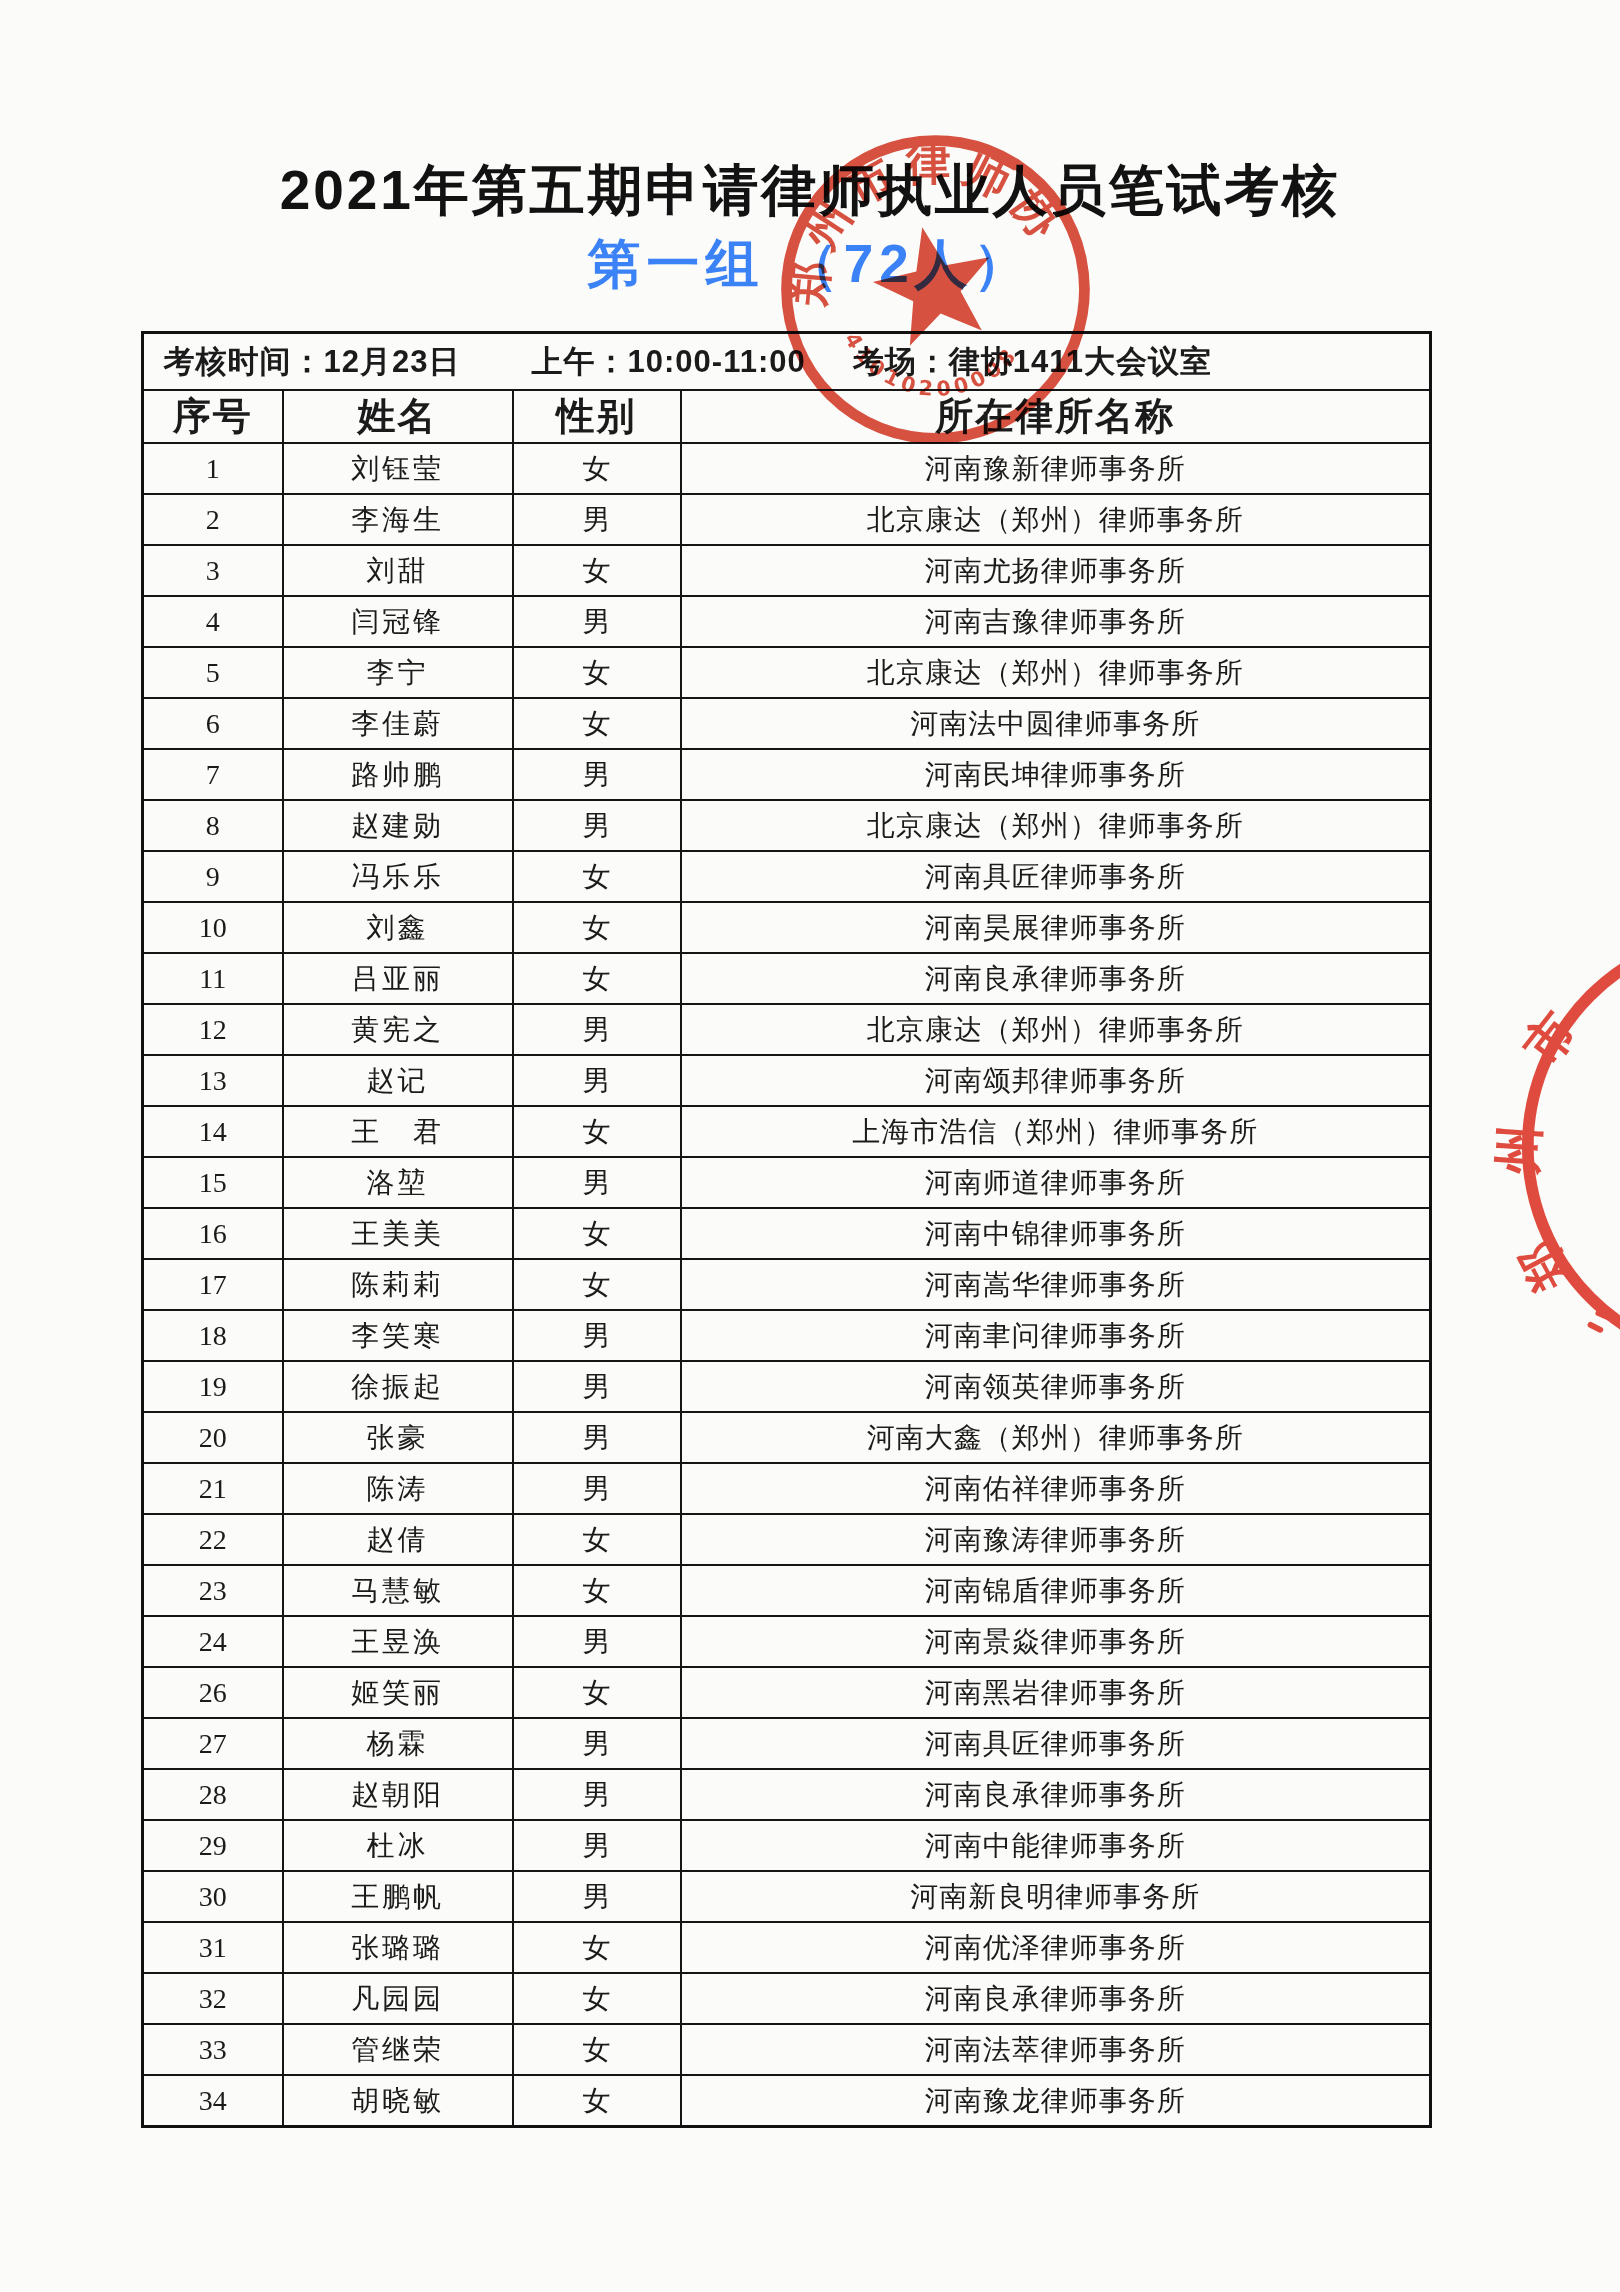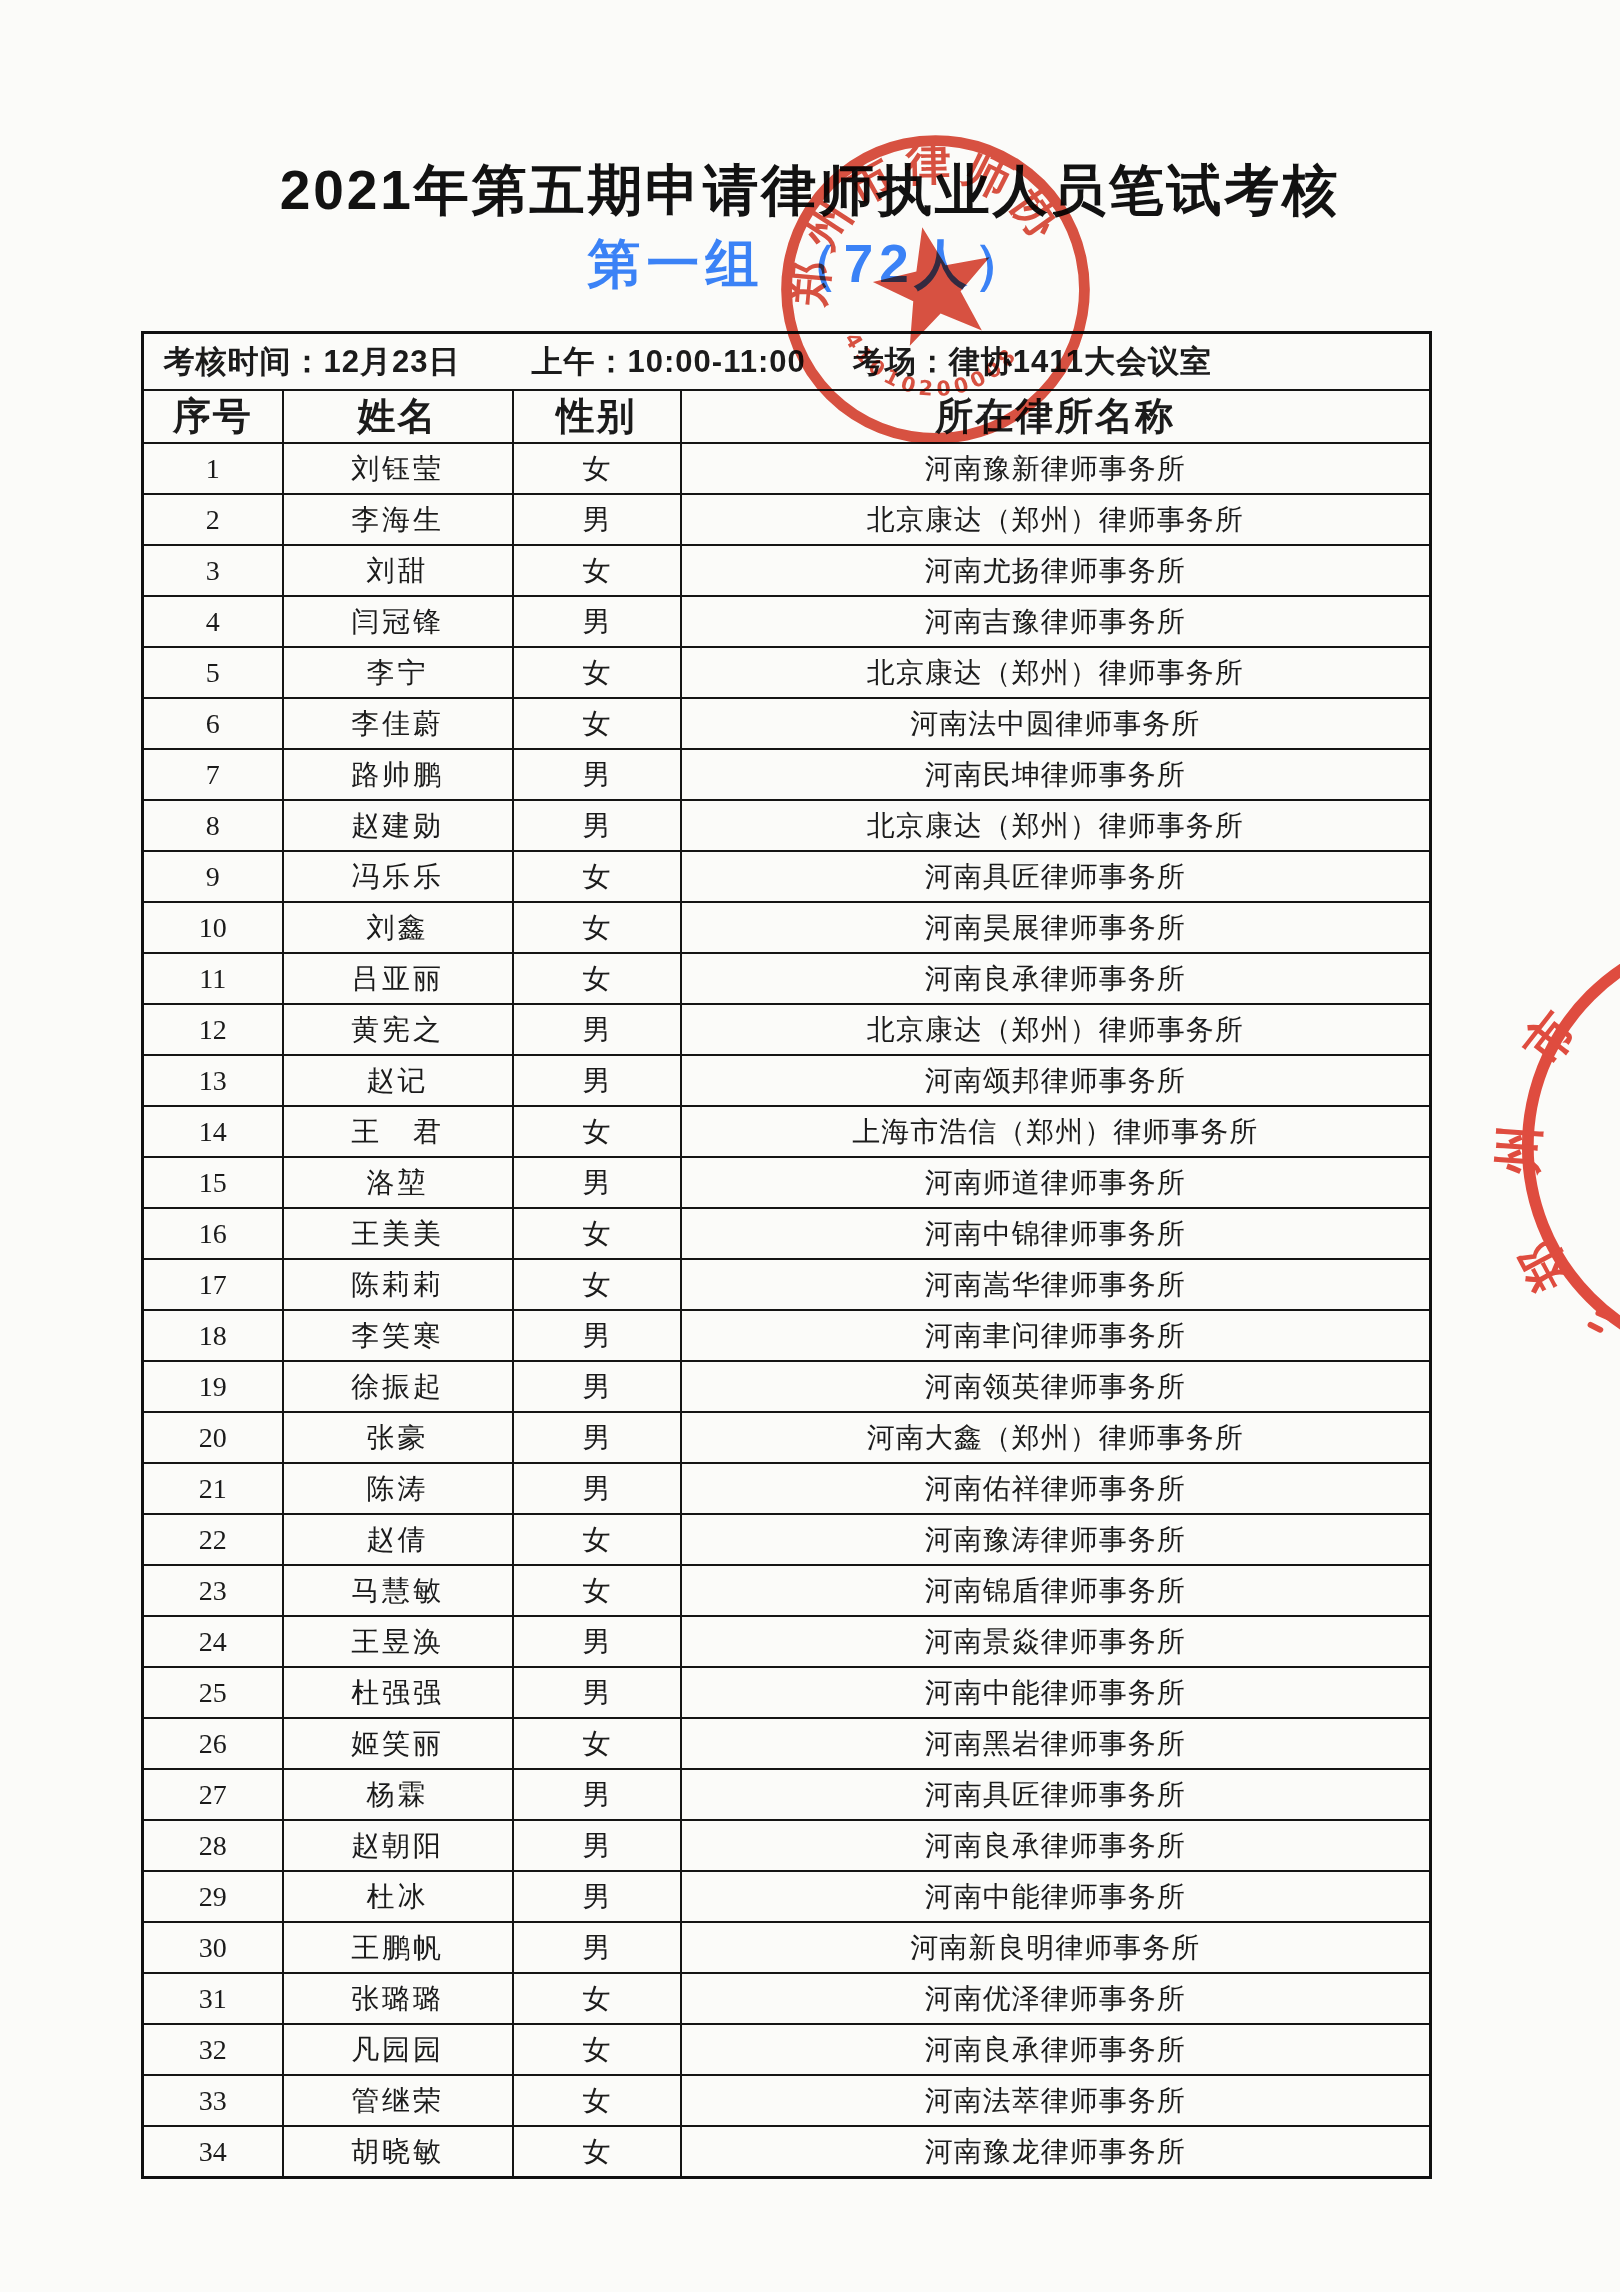--- a/index.html
+++ b/index.html
@@ -263,26 +263,20 @@
           <td class="c-gender">女</td>
           <td class="c-firm">河南锦盾律师事务所</td>
         </tr>
         <tr class="data-row">
           <td class="c-no">24</td>
           <td class="c-name">王昱涣</td>
           <td class="c-gender">男</td>
           <td class="c-firm">河南景焱律师事务所</td>
         </tr>
         <tr class="data-row">
-          <td class="c-no">25</td>
-          <td class="c-name">杜强强</td>
-          <td class="c-gender">男</td>
-          <td class="c-firm">河南中能律师事务所</td>
-        </tr>
-        <tr class="data-row">
           <td class="c-no">26</td>
           <td class="c-name">姬笑丽</td>
           <td class="c-gender">女</td>
           <td class="c-firm">河南黑岩律师事务所</td>
         </tr>
         <tr class="data-row">
           <td class="c-no">27</td>
           <td class="c-name">杨霖</td>
           <td class="c-gender">男</td>
           <td class="c-firm">河南具匠律师事务所</td>

